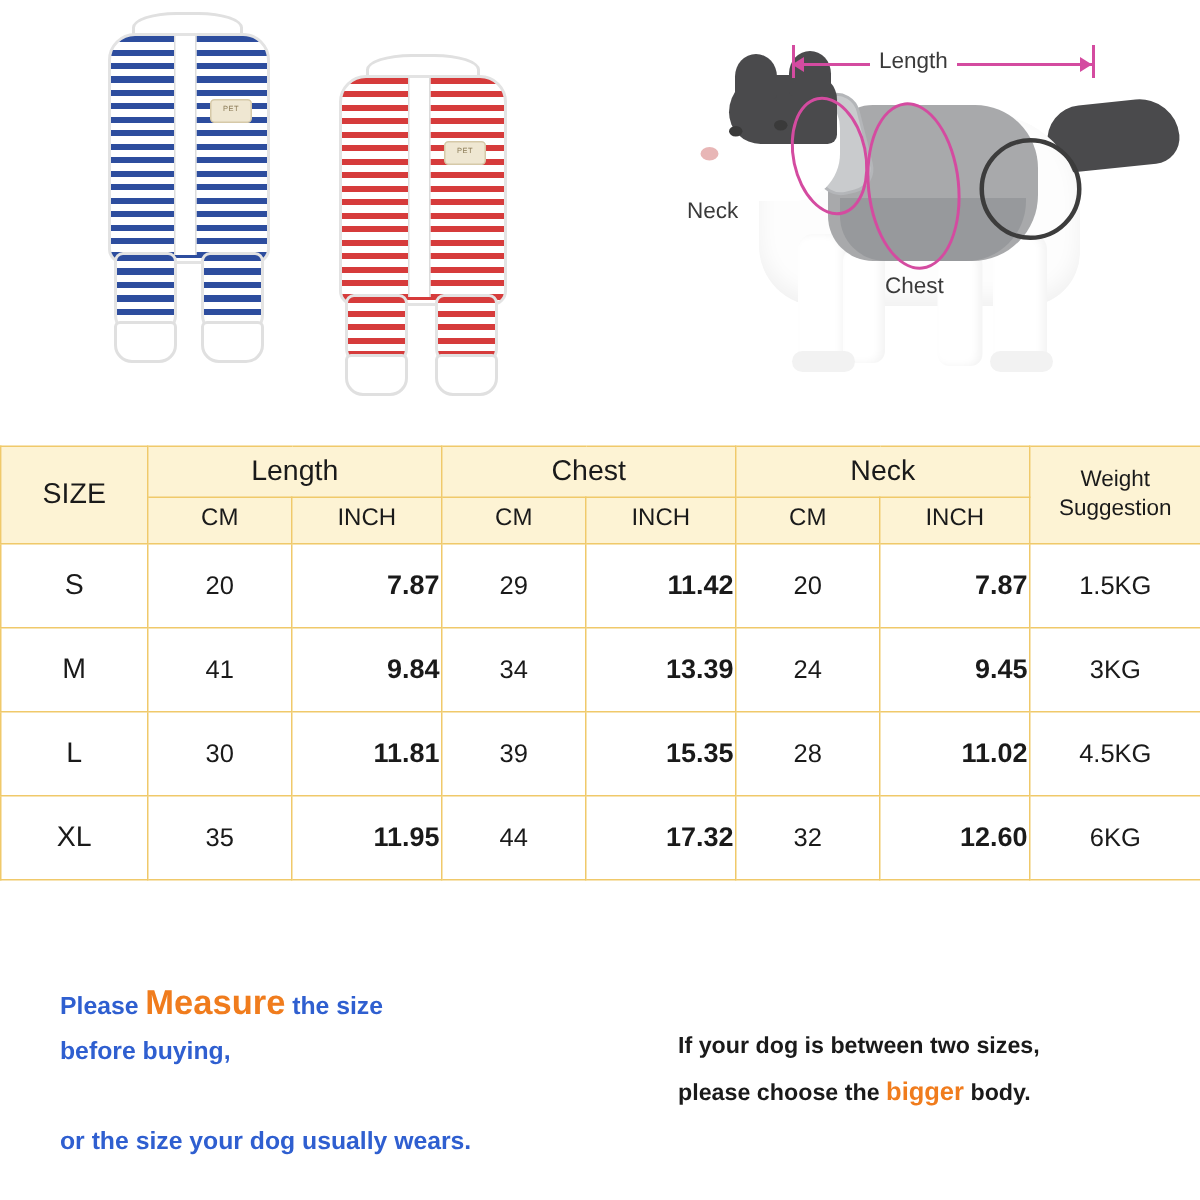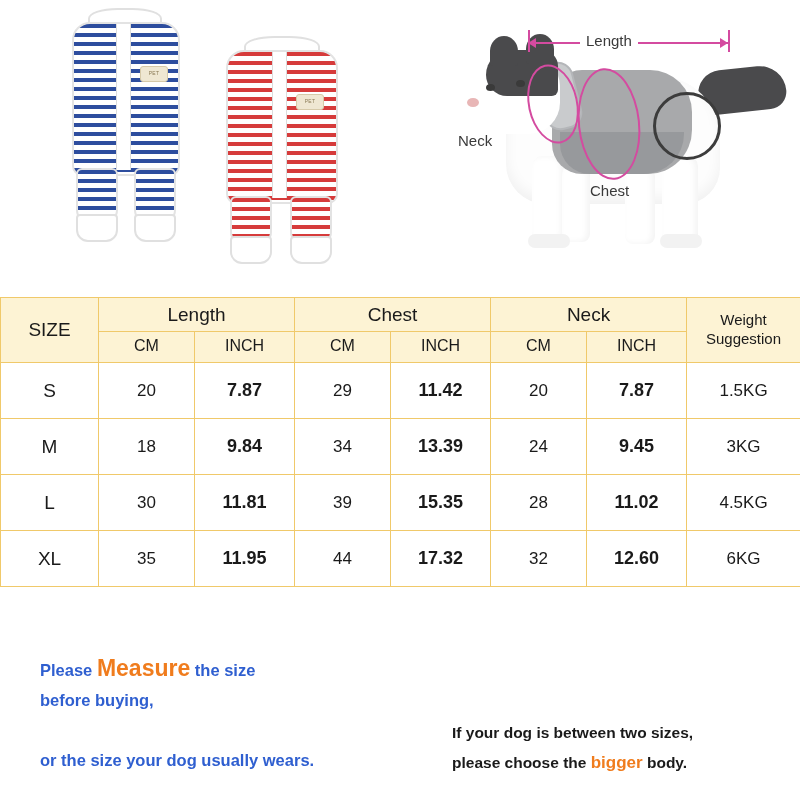--- a/index.html
+++ b/index.html
@@ -266,20 +266,21 @@
     height: 53px;
     font-size: 17px;
     background: #ffffff;
   }
   .body-row td.sz {
     font-size: 19px;
   }
   .body-row td.inch {
     font-weight: bold;
     font-size: 18px;
+    text-align: right;
   }
 
   
   .notes {
     position: absolute;
     left: 0;
     top: 625px;
     width: 656px;
     height: 175px;
   }
@@ -302,21 +303,20 @@
   .note-right {
     position: absolute;
     left: 452px;
     top: 58px;
     width: 340px;
     color: #1a1a1a;
     font-family: "Liberation Sans", sans-serif;
     font-weight: bold;
     font-size: 15.5px;
     line-height: 30px;
-    margin-top: 35px;
   }
   .note-right .bigger {
     color: #f07c1d;
     font-size: 17px;
     font-weight: bold;
   }
 </style>
 </head>
 <body>
 
@@ -427,21 +427,21 @@
           <td>20</td>
           <td class="inch">7.87</td>
           <td>29</td>
           <td class="inch">11.42</td>
           <td>20</td>
           <td class="inch">7.87</td>
           <td>1.5KG</td>
         </tr>
         <tr class="body-row">
           <td class="sz">M</td>
-          <td>18</td>
+          <td>41</td>
           <td class="inch">9.84</td>
           <td>34</td>
           <td class="inch">13.39</td>
           <td>24</td>
           <td class="inch">9.45</td>
           <td>3KG</td>
         </tr>
         <tr class="body-row">
           <td class="sz">L</td>
           <td>30</td>

